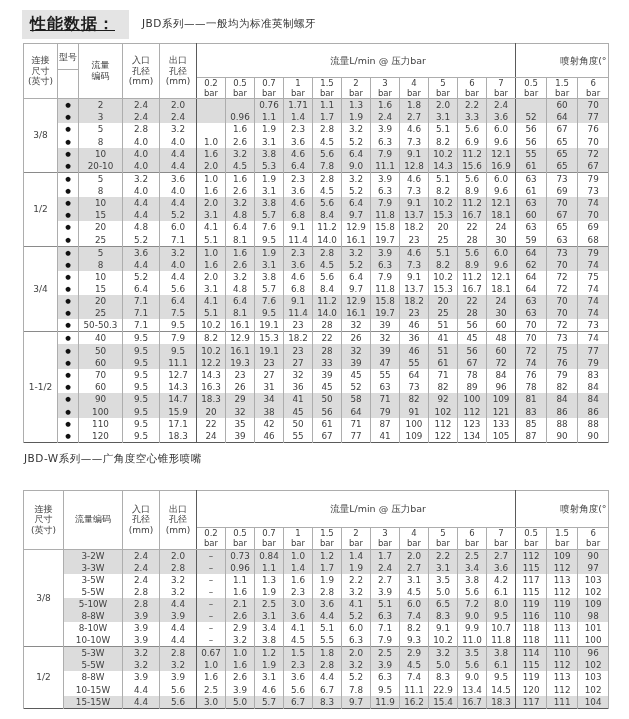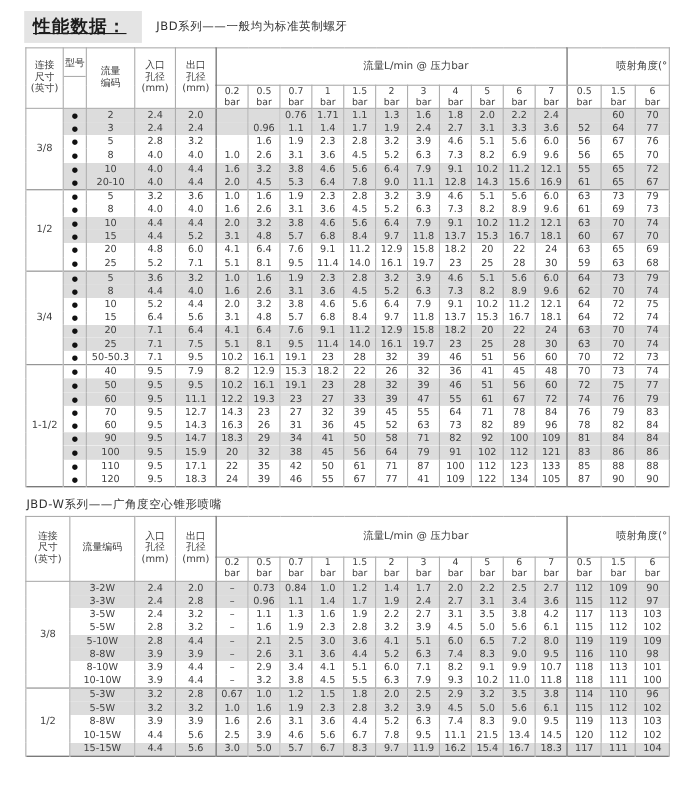--- a/index.html
+++ b/index.html
@@ -27,21 +27,21 @@
   #table2 tbody td{height:12.1px;}
   tr.shade td{background:var(--shade);}
   td.size{background:#fff !important;font-size:9px;}
   tr.gstart td{border-top:1px solid #8a8a8a;}
   .sec-r{border-right:1px solid var(--bdark) !important;}
   td.dot{font-size:6.5px;color:#111;}
   .model-cell{padding:0;}
   .model-cell .mt{height:26px;line-height:26px;border-bottom:1px solid var(--blight);font-family:Liberation Serif, serif;}
   .model-cell .mb{height:28px;line-height:28px;margin-left:40px;}
   thead th{vertical-align:middle;}
-  .caption2{font-size:10.5px;color:#333;margin:9px 0 3px 2px;letter-spacing:0.5px;height:14px;}
+  .caption2{font-size:10.5px;color:#333;margin:9px 0 24px 2px;letter-spacing:0.5px;height:14px;}
   #table1{margin-left:1px;}
   #table2{margin-left:1px;}
   .footnote{font-size:9.3px;color:#3a3a3a;margin-top:7px;letter-spacing:0.2px;}
 </style>
 </head>
 <body>
 
 <div class="page">
   <div class="title-row">
     <span class="title-badge">性能数据：</span>
@@ -934,21 +934,21 @@
           <td>4.4</td>
           <td class="sec-r">5.6</td>
           <td>2.5</td>
           <td>3.9</td>
           <td>4.6</td>
           <td>5.6</td>
           <td>6.7</td>
           <td>7.8</td>
           <td>9.5</td>
           <td>11.1</td>
-          <td>21.5</td>
+          <td>22.9</td>
           <td>13.4</td>
           <td class="sec-r">14.5</td>
           <td>120</td>
           <td>112</td>
           <td>102</td>
         </tr>
         <tr class="shade">
           <td>15-15W</td>
           <td>4.4</td>
           <td class="sec-r">5.6</td>

